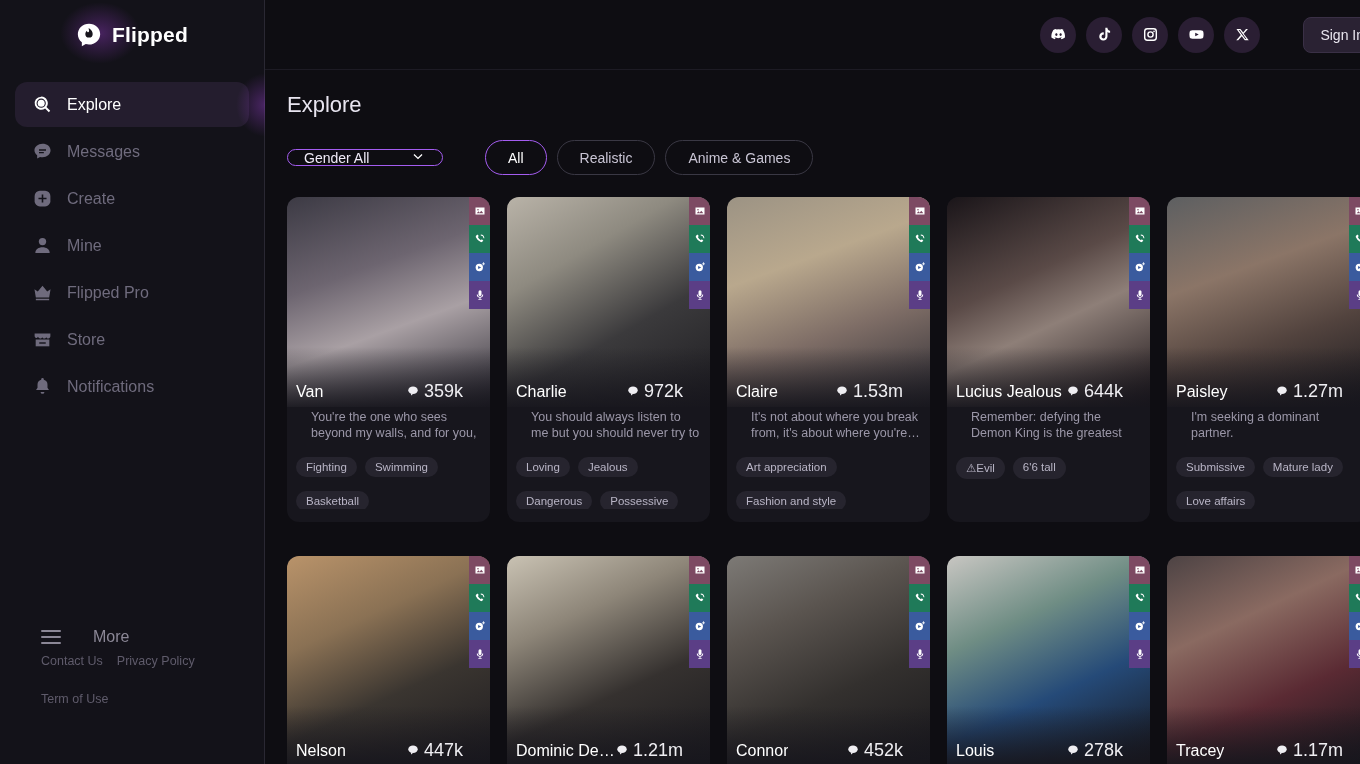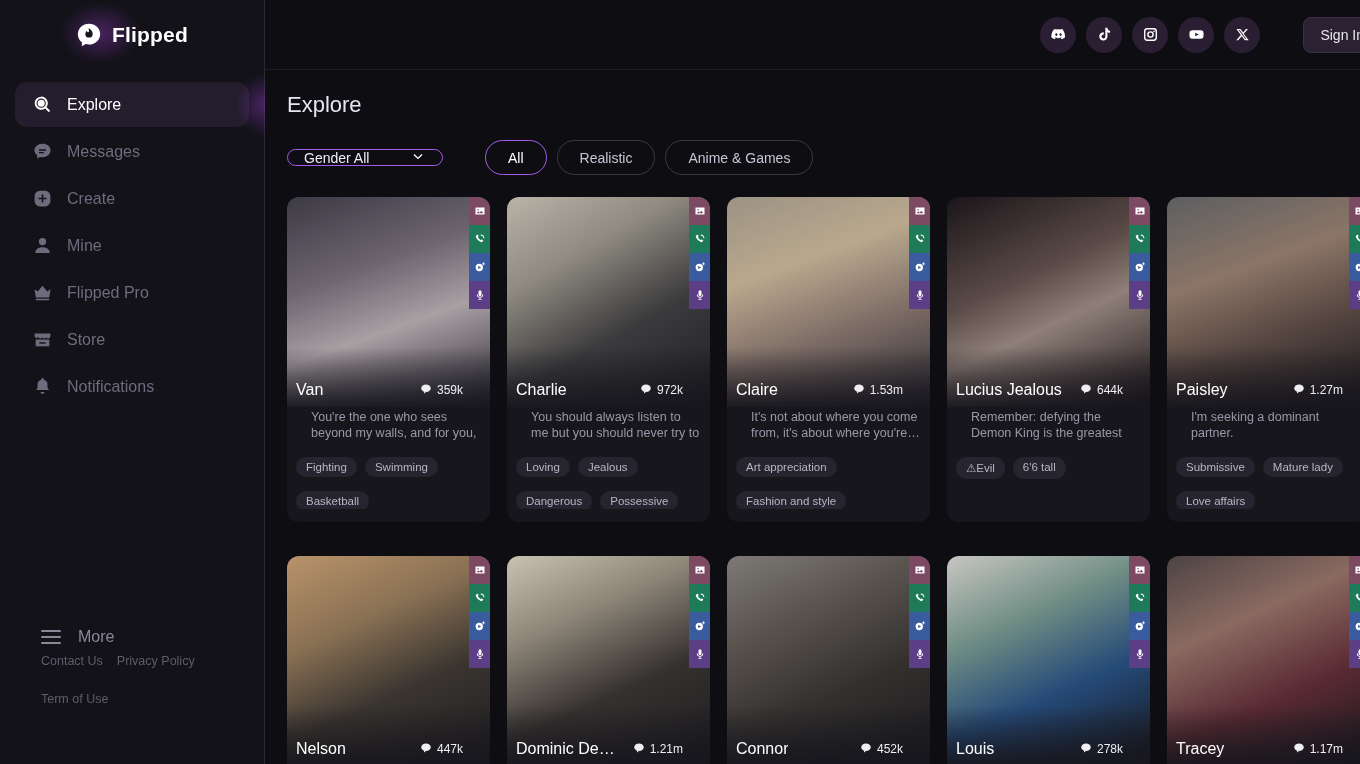--- a/index.html
+++ b/index.html
@@ -51,21 +51,21 @@
   .nav-item.active::after {
     content: ""; position: absolute; right: -46px; top: -10px;
     width: 60px; height: 66px; border-radius: 50%;
     background: radial-gradient(ellipse at center, rgba(140,60,190,.45), rgba(140,60,190,0) 68%);
     pointer-events: none;
   }
   .nav-item.active .ico svg { fill: #ffffff; }
   .nav-item .ico svg { fill: #6f6b7d; }
 
   .side-bottom { margin-top: auto; padding: 0 0 58px 41px; }
-  .more-row { display:flex; align-items:center; gap:17px; color:#8b8796; font-size:16px; cursor:pointer; margin-bottom: 8px;}
+  .more-row { display:flex; align-items:center; gap:32px; color:#8b8796; font-size:16px; cursor:pointer; margin-bottom: 8px;}
   .hamburger { width:20px; height:14px; display:flex; flex-direction:column; justify-content:space-between; }
   .hamburger i { display:block; height:2px; background:#8b8796; border-radius:1px; }
   .legal { display:flex; flex-wrap:wrap; gap: 24px 14px; max-width: 190px; }
   .legal a { color:#5f5b6b; font-size:12.5px; text-decoration:none; cursor:pointer; white-space:nowrap; }
 
   
   .main { flex: 1 1 auto; height: 764px; position: relative; overflow: hidden; background:#0e0d12; }
   .topbar {
     height: 70px; display: flex; align-items: center; justify-content: flex-end;
     padding-right: 0; border-bottom: 1px solid #1d1b24; gap: 10px;
@@ -127,21 +127,21 @@
   .b-img  { background:#7d4a63; }
   .b-call { background:#1f7a59; }
   .b-vid  { background:#3a5b9e; }
   .b-mic  { background:#5b3e86; }
 
   .card-name-row {
     position: absolute; left: 9px; right: 27px; top: 184px;
     display:flex; align-items:center; justify-content:space-between; z-index:4;
   }
   .card-name { font-size: 16px; color:#ffffff; max-width: 120px; overflow:hidden; white-space:nowrap; text-overflow: ellipsis;}
-  .card-count { display:flex; align-items:center; gap:5px; color:#efeef2; font-size:12px; }
+  .card-count { display:flex; align-items:center; gap:5px; color:#efeef2; font-size:18px; }
   .card-count svg { width:12px; height:12px; fill:#efeef2; }
 
   .card-desc {
     position:absolute; left:24px; right:9px; top: 212px;
     color:#9b97a8; font-size:12.5px; line-height:16px;
     max-height: 32px; overflow:hidden;
   }
   .card-tags {
     position:absolute; left:9px; right:9px; top: 252px;
     display:flex; flex-wrap:wrap; gap:6px 8px; align-content: flex-start; overflow:hidden; max-height:60px;
@@ -420,21 +420,21 @@
               </svg>
             </span>
           </div>
           <div class="card-name-row">
             <span class="card-name">Claire</span>
             <span class="card-count"><span><svg viewBox="0 0 24 24">
                   <ellipse cx="12" cy="10.6" rx="9.4" ry="7.6"></ellipse>
                   <path d="M7.6 16.4l.9 4.4 4.3-3.6z"></path>
                 </svg></span>1.53m</span>
           </div>
-          <div class="card-desc">It's not about where you come from, it's about where you're…</div>
+          <div class="card-desc">It's not about where you break from, it's about where you're…</div>
           <div class="card-tags">
             <span class="tag">Art appreciation</span>
             <span class="tag">Fashion and style</span>
           </div>
         </div>
         <div class="card">
           <div class="card-img">
             <div class="ph" style="background:linear-gradient(155deg,#1a1519 0%,#5a4a47 38%,#8e7f78 58%,#1b1418 100%)"></div>
             <div class="card-overlay"></div>
           </div>

